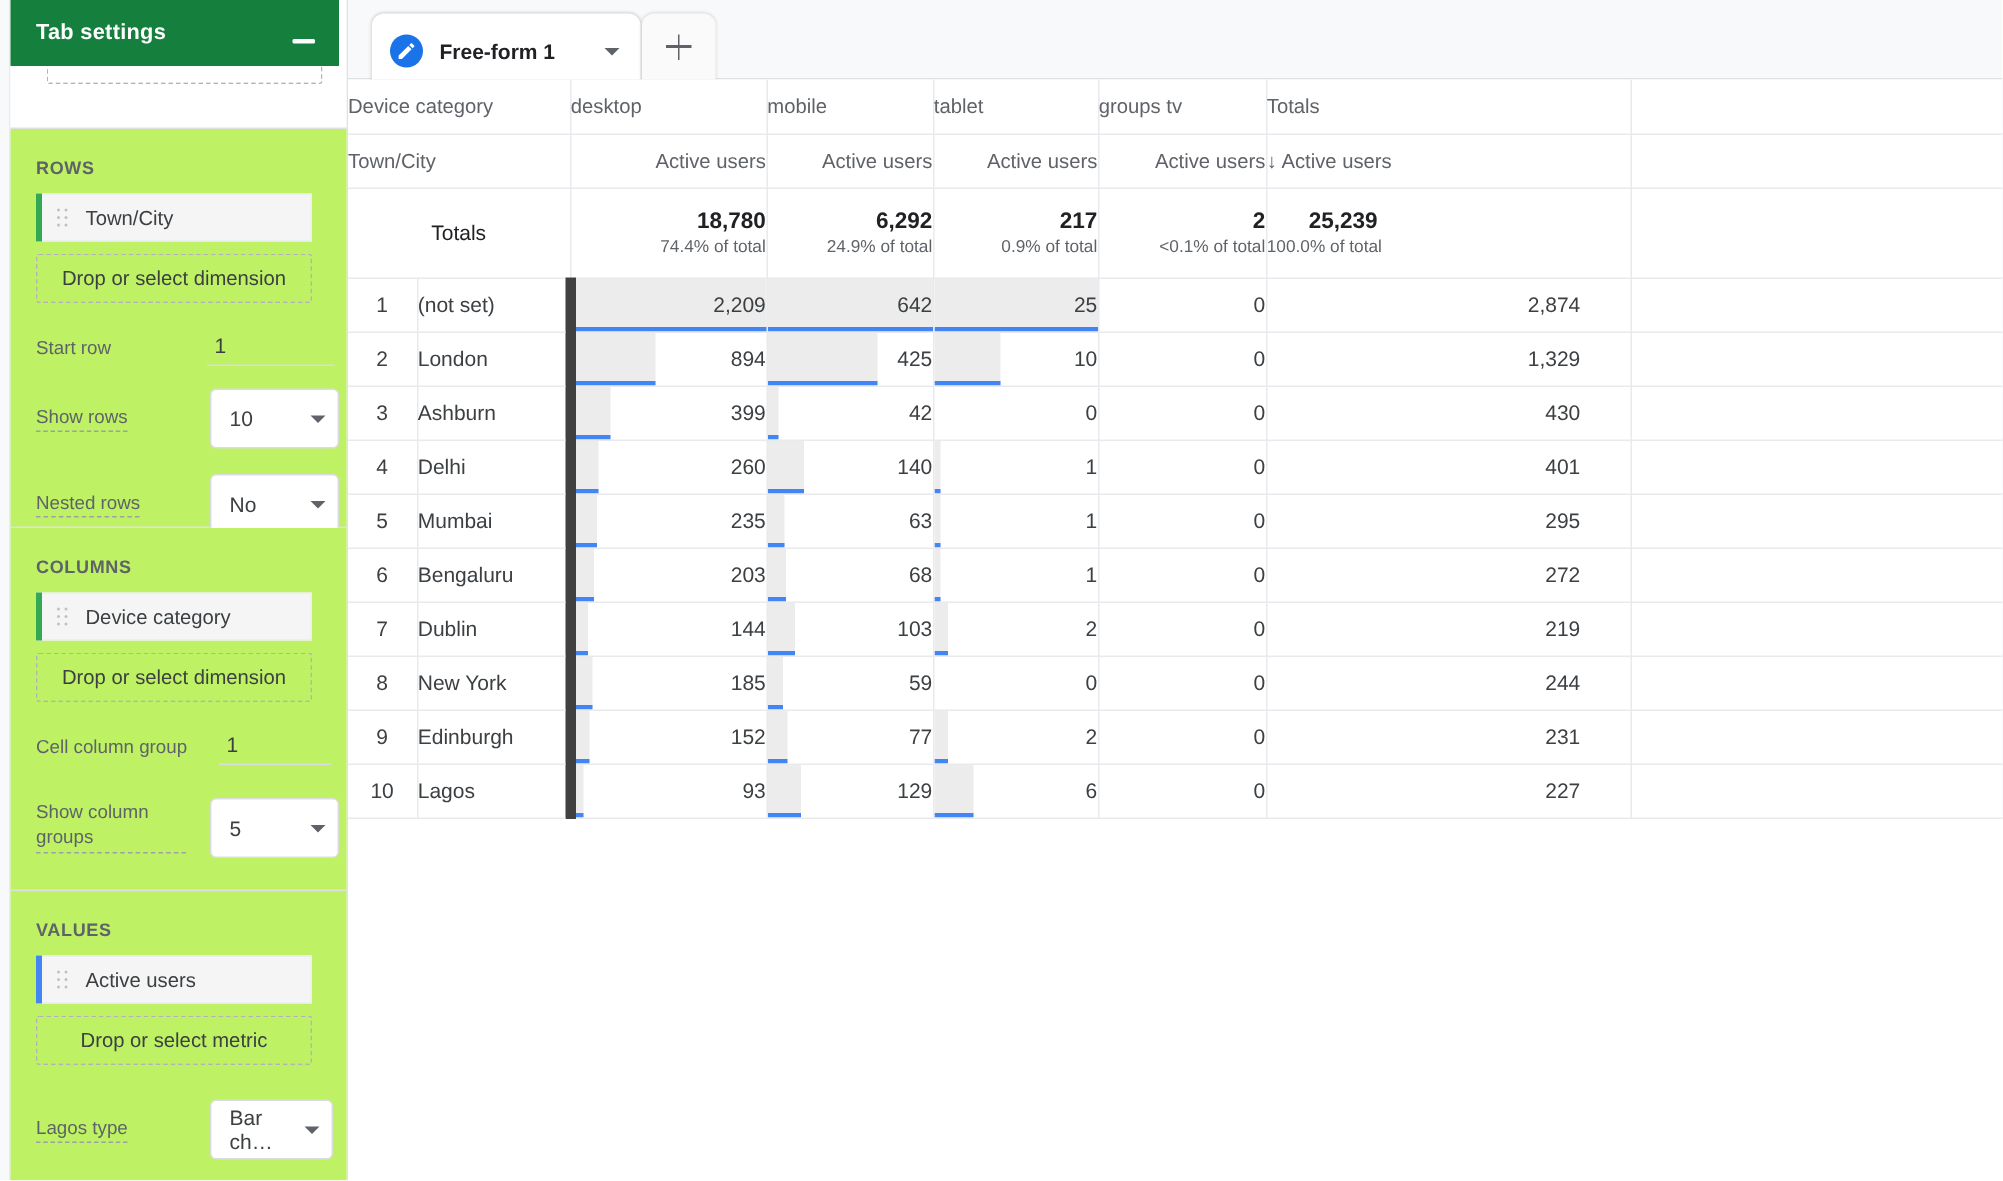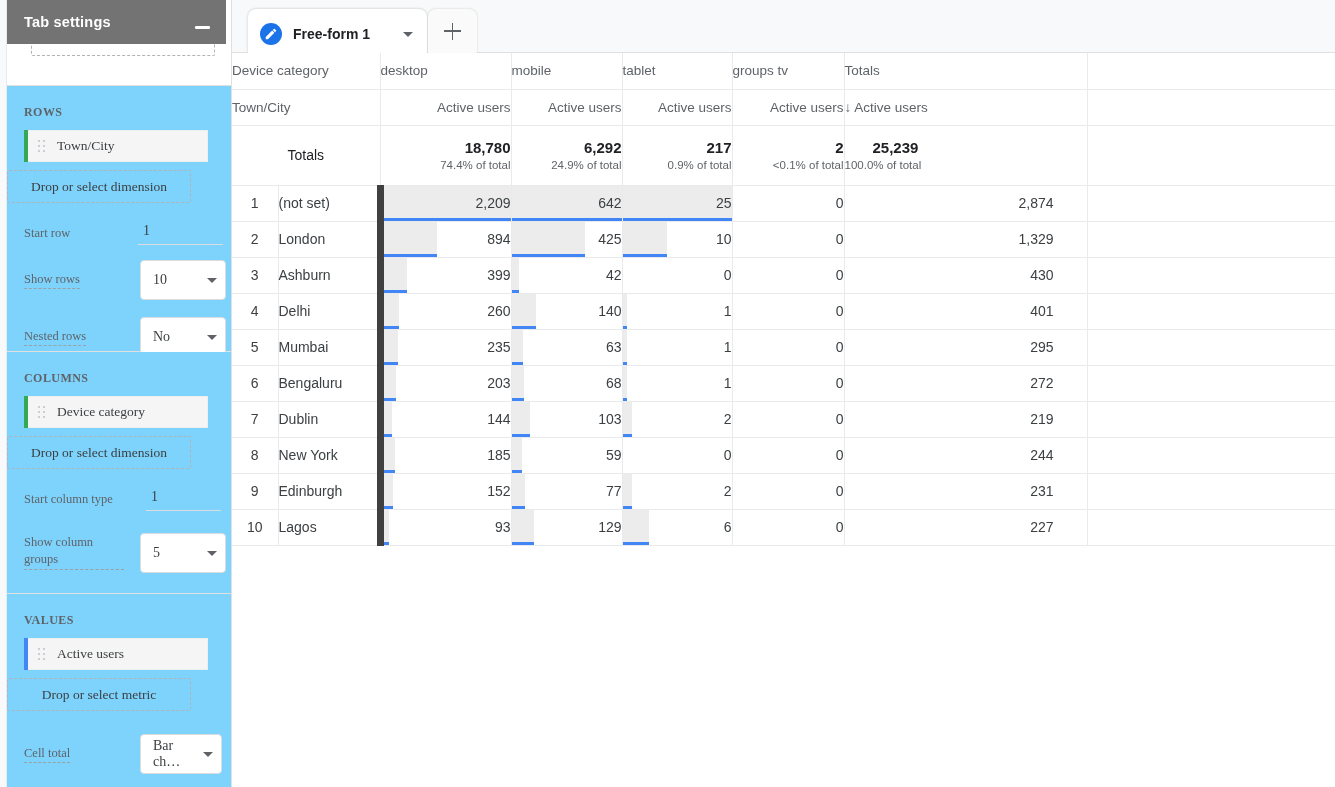--- a/index.html
+++ b/index.html
@@ -21,23 +21,22 @@
     background: #ffffff;
     border-right: 1px solid #e0e0e0;
     overflow: hidden;
   }
   .side-edge {
     position: absolute; left: 0; top: 0; width: 7px; height: 787px;
     background: #f8f9fa; border-right: 1px solid #e8eaed;
   }
   .panel {
     position: absolute; left: 7px; width: 225px;
-    background: #7dd3fc;
+    background: #bef264;
     border-bottom: 1px solid #e0e0e0;
-    font-family: Liberation Serif, serif;
   }
   .section-label {
     font-size: 12px; font-weight: 700; color: #5f6368;
     letter-spacing: .45px; margin: 0 0 10px 17px;
   }
   .chip {
     position: relative; margin-left: 17px; width: 184px; height: 32px;
     background: #f5f5f5; border: 1px solid #eceff1;
     display: flex; align-items: center;
     font-size: 13.5px; color: #3c4043;
@@ -45,21 +44,21 @@
   .chip .accent {
     position: absolute; left: -1px; top: -1px; bottom: -1px; width: 4px;
   }
   .chip .grip {
     width: 9px; height: 12px; margin-left: 13px; margin-right: 10px;
     display: grid; grid-template-columns: 3px 3px; grid-template-rows: 3px 3px 3px;
     gap: 2px 2px; flex: none;
   }
   .chip .grip i { display: block; width: 2px; height: 2px; background: #bdc1c6; border-radius: 50%; }
   .dropzone {
-    margin-top: 8px; width: 184px; height: 33px;
+    margin-left: 17px; margin-top: 8px; width: 184px; height: 33px;
     border: 1px dashed #b0b3b8; border-radius: 2px;
     display: flex; align-items: center; justify-content: center;
     font-size: 13.5px; color: #3c4043;
   }
   .fieldrow {
     position: relative; margin-left: 17px; width: 190px;
     display: flex; align-items: flex-end; margin-top: 16px;
   }
   .fieldlabel {
     font-size: 12.5px; color: #5f6368; line-height: 15px;
@@ -95,21 +94,21 @@
   }
   #partial-seg span { margin-top: -8px; }
   #seg-panel {
     position: absolute; left: 7px; top: 0; width: 225px; height: 86px;
     border-bottom: 1px solid #e0e0e0; background: #fff;
   }
 
   
   #tab-settings-bar {
     position: absolute; left: 7px; top: 0; width: 219px; height: 44px;
-    background: #737373; color: #ffffff;
+    background: #15803d; color: #ffffff;
     display: flex; align-items: center; z-index: 40;
   }
   #tab-settings-bar .title {
     font-size: 14.5px; font-weight: 700; margin-left: 17px; letter-spacing: .2px;
   }
   #minimize-icon {
     position: absolute; right: 16px; top: 26px;
     width: 15px; height: 3px; background: #ffffff; border-radius: 1px;
     cursor: pointer;
   }
@@ -255,21 +254,21 @@
             <i></i>
             <i></i>
           </span>
         <span>Device category</span>
       </div>
       <div class="dropzone">
         <span>Drop or select dimension</span>
       </div>
 
       <div class="fieldrow" style="margin-top:23px;">
-        <span class="fieldlabel nodash">Start column type</span>
+        <span class="fieldlabel nodash">Cell column group</span>
         <span class="underline-input" style="left:122px;width:75px;">1</span>
       </div>
 
       <div class="fieldrow" style="margin-top:26px;width:100px;">
         <span class="fieldlabel" style="line-height:17px;">Show column groups</span>
         <span class="select" style="top:-1px;">
           <span>5</span>
           <span class="caret"></span>
         </span>
       </div>
@@ -287,21 +286,21 @@
             <i></i>
             <i></i>
           </span>
         <span>Active users</span>
       </div>
       <div class="dropzone">
         <span>Drop or select metric</span>
       </div>
 
       <div class="fieldrow" style="margin-top:35px;">
-        <span class="fieldlabel">Cell total</span>
+        <span class="fieldlabel">Lagos type</span>
         <span class="select" style="left:116px;width:82px;">
           <span>Bar ch…</span>
           <span class="caret"></span>
         </span>
       </div>
     </div>
 
     <div id="tab-settings-bar">
       <span class="title">Tab settings</span>
       <span id="minimize-icon"></span>

